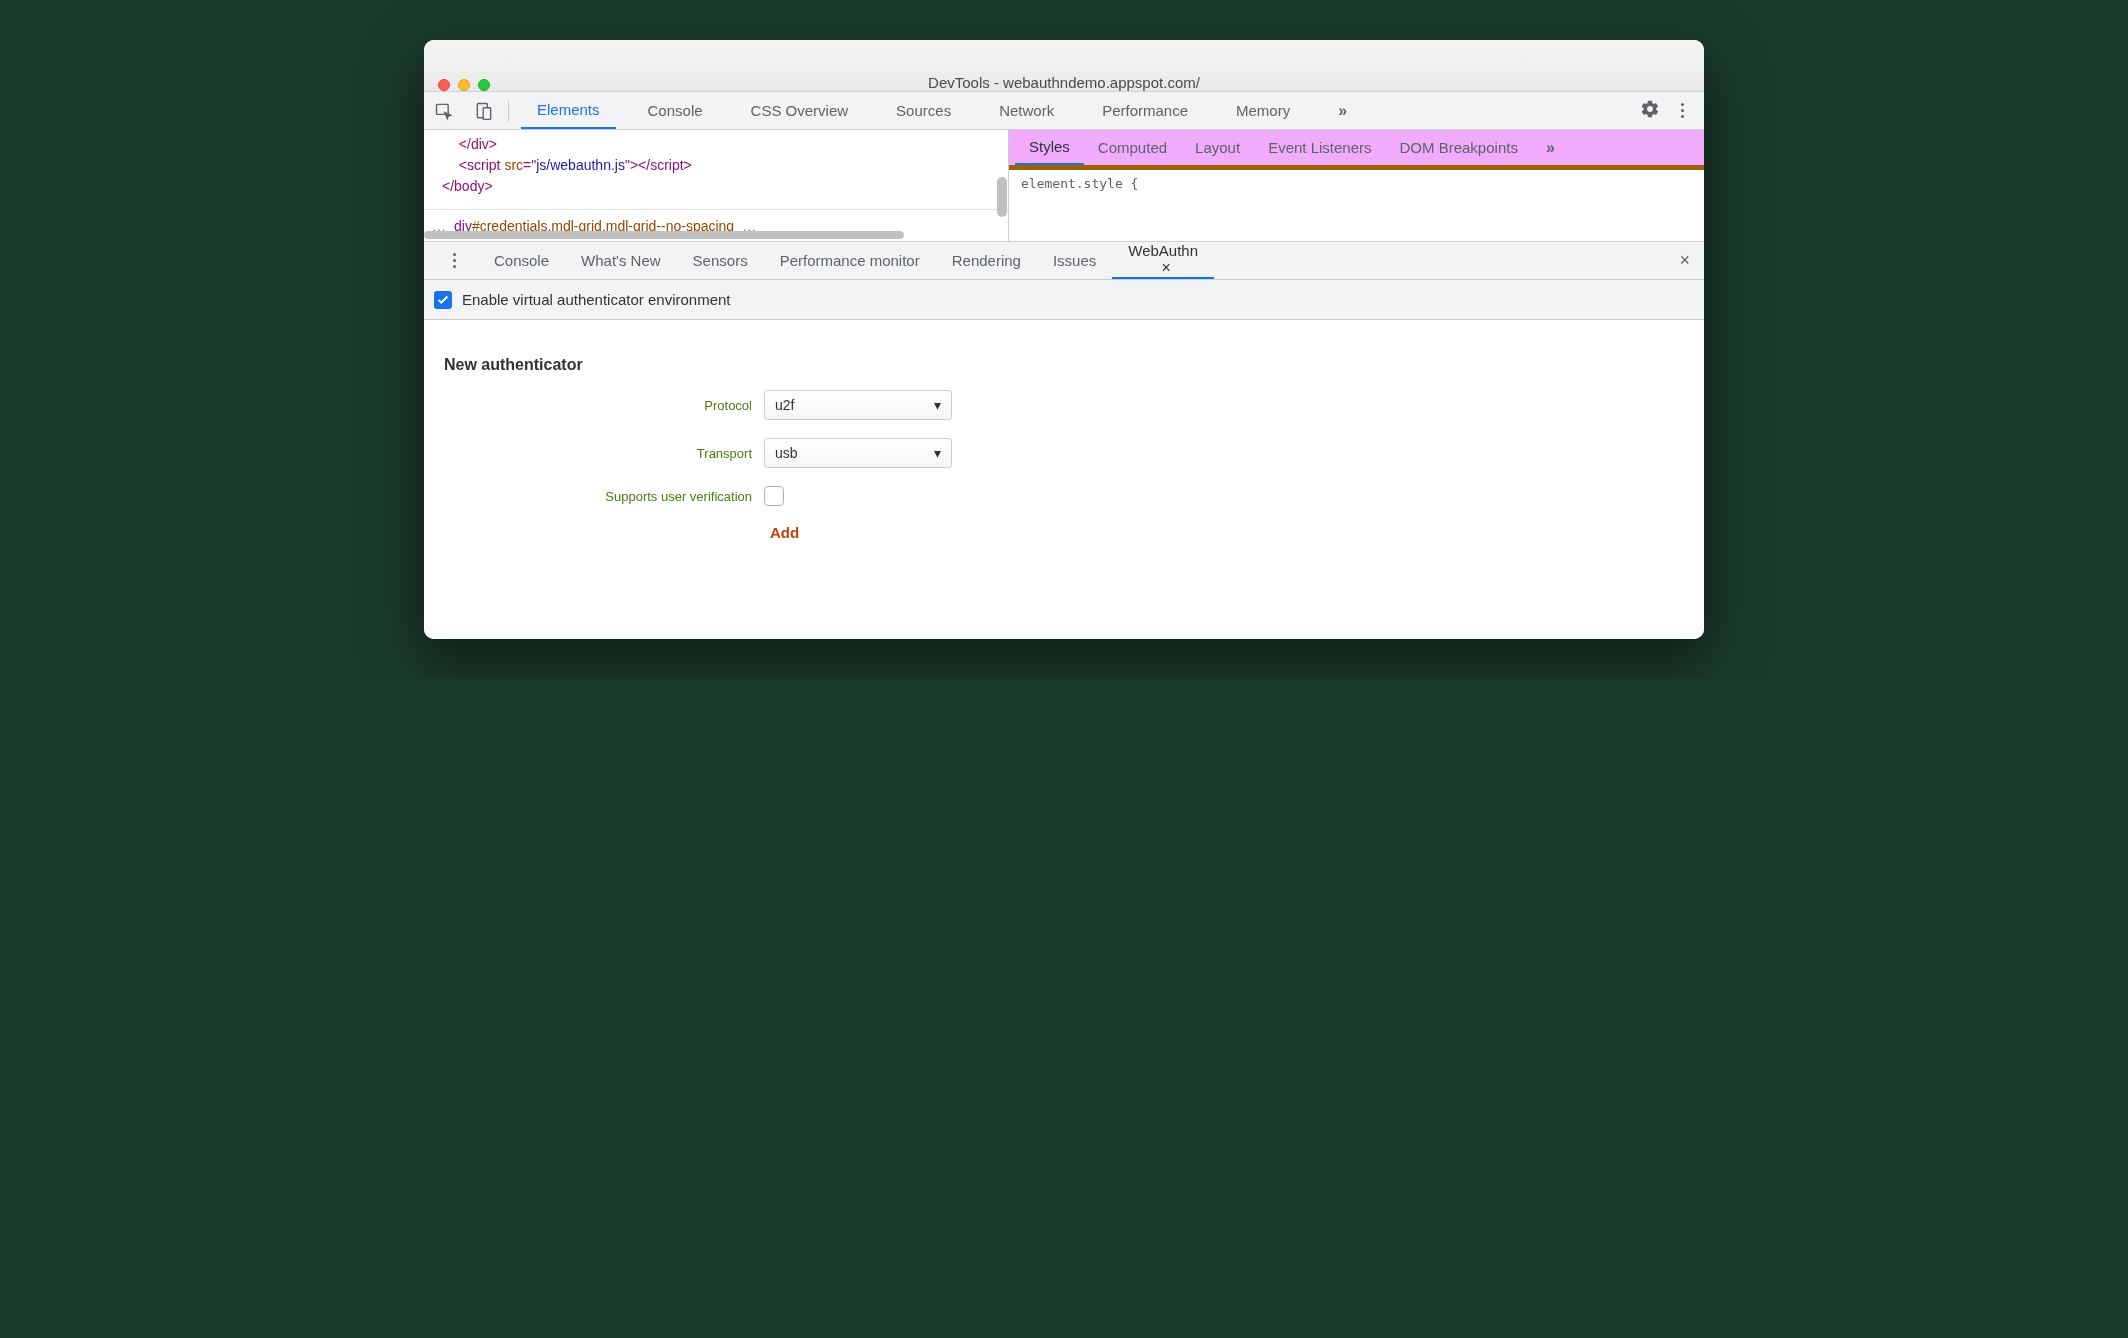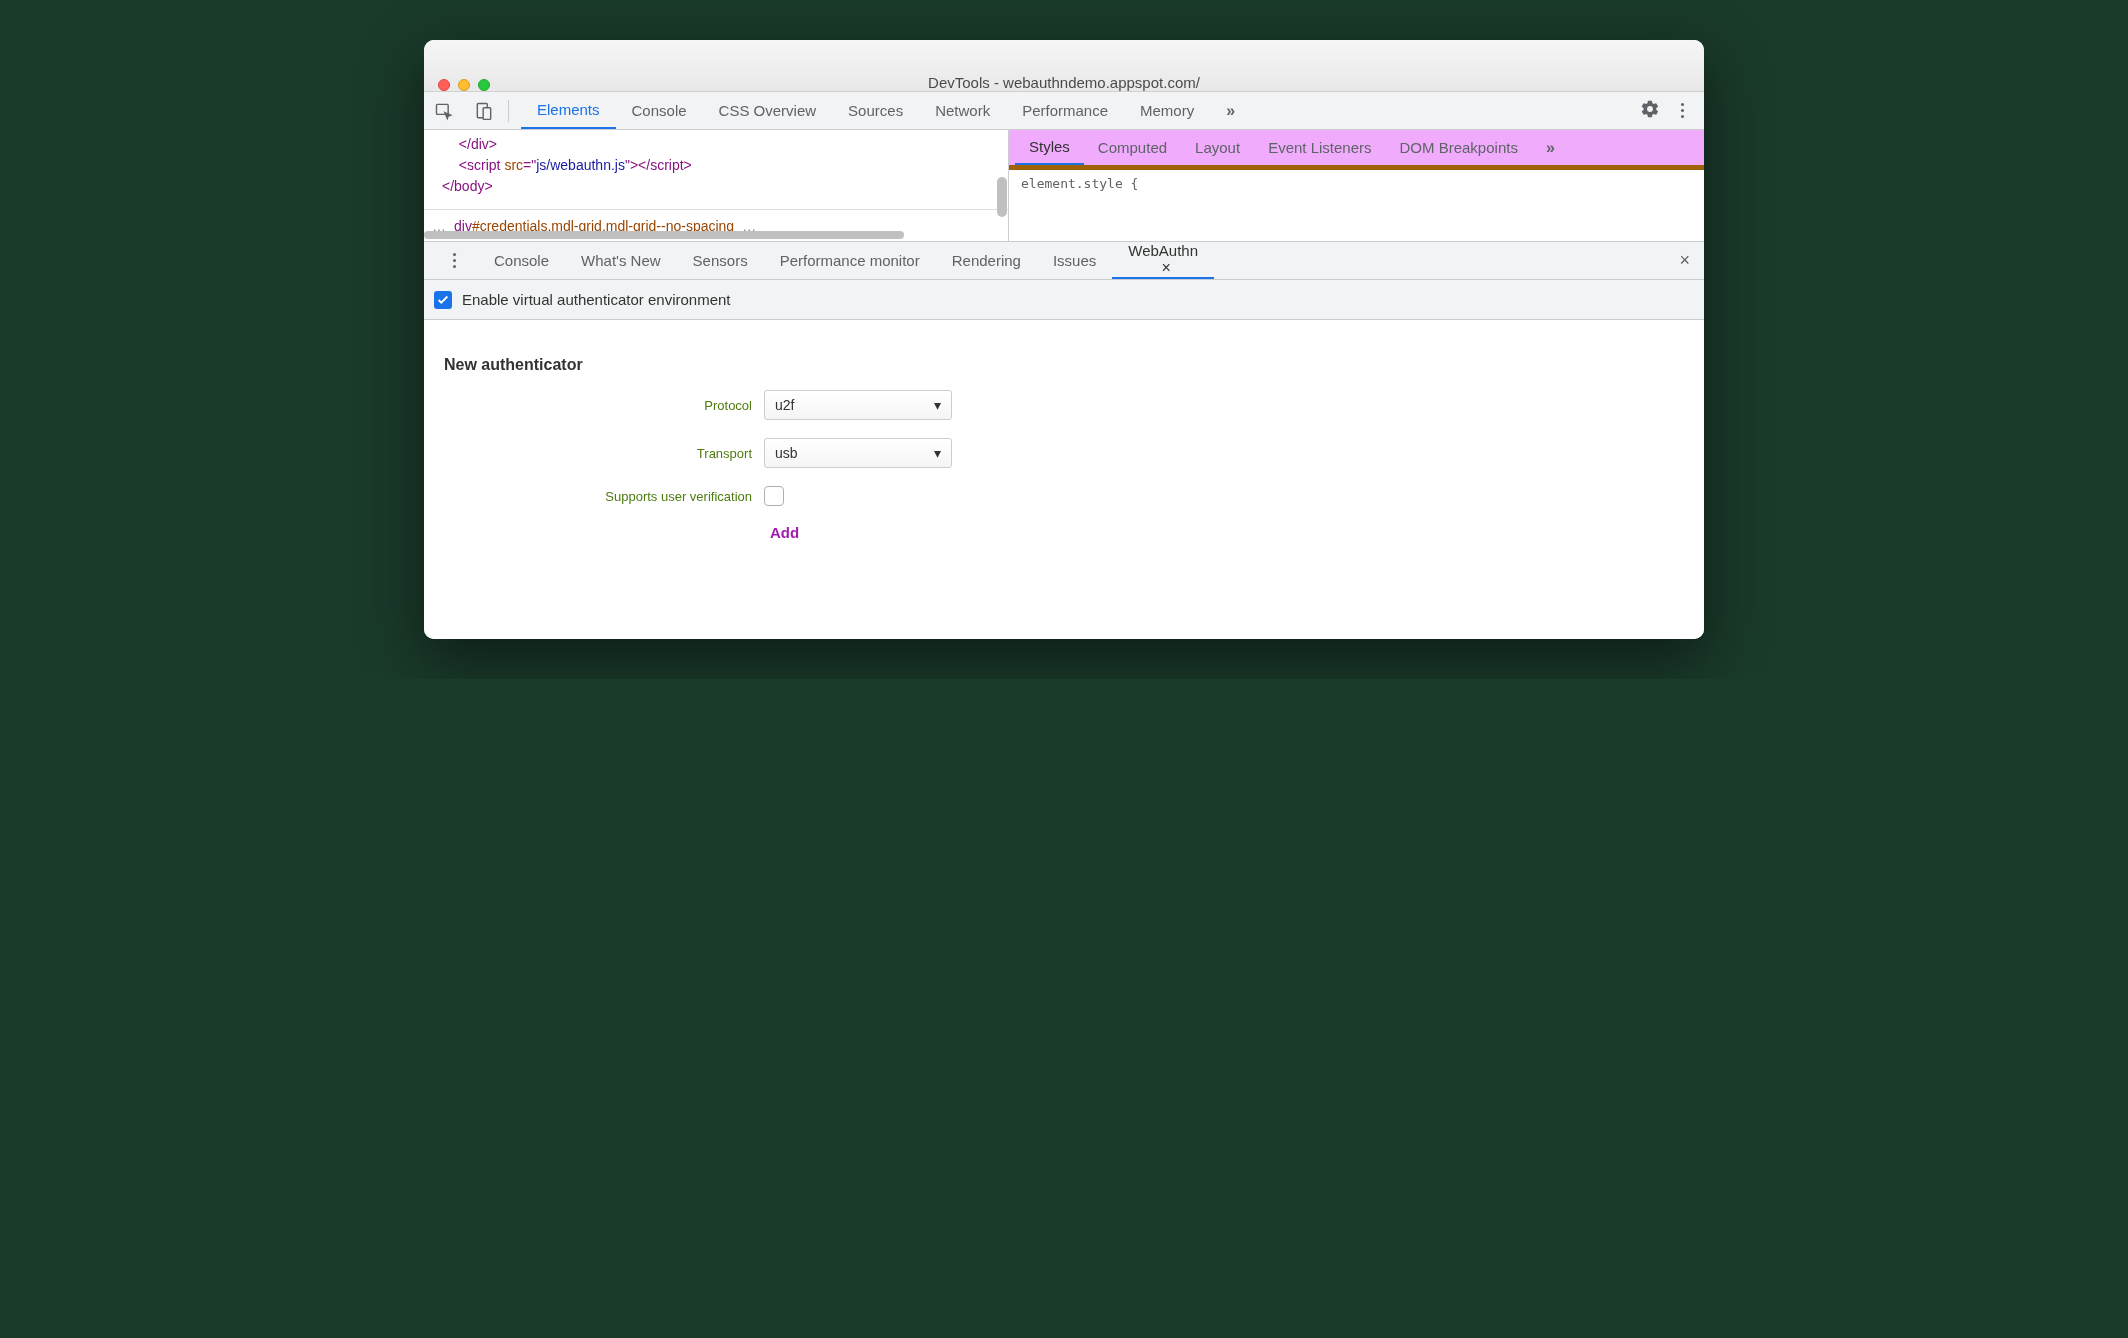--- a/index.html
+++ b/index.html
@@ -8,21 +8,21 @@
 .titlebar { height: 52px; background: linear-gradient(#f6f6f6,#e8e8e8); border-bottom: 1px solid #d0d0d0; display: flex; align-items: flex-end; position: relative; }
 .traffic { display: flex; gap: 8px; padding-left: 14px; }
 .dot { width: 12px; height: 12px; border-radius: 50%; }
 .red { background: #ff5f57; border: 0.5px solid #e0443e; }
 .yellow { background: #febc2e; border: 0.5px solid #d89d22; }
 .green { background: #28c840; border: 0.5px solid #1aab29; }
 .title { position: absolute; left: 0; right: 0; text-align: center; font-size: 15px; color: #4a4a4a; font-weight: 400; }
 .main-toolbar { height: 38px; background: #f1f3f4; border-bottom: 1px solid #cacdd1; display: flex; align-items: center; }
 .select-tool { padding: 0 10px; display:flex; align-items:center; }
 .icon { width: 20px; height: 20px; color: #5f6368; }
-.main-tabs { display: flex; align-items: center; gap: 0; height: 100%; margin-left: 8px; }
+.main-tabs { display: flex; align-items: center; gap: 16px; height: 100%; margin-left: 8px; }
 .main-tab { padding: 0 16px; height: 100%; display: flex; align-items: center; font-size: 15px; color: #5f6368; cursor: pointer; }
 .main-tab.active { color: #1a73e8; border-bottom: 2px solid #1a73e8; }
 .right-tools { margin-left: auto; display: flex; align-items: center; gap: 14px; padding-right: 14px; }
 .panel-row { display: flex; border-bottom: 1px solid #cacdd1; }
 .code-panel { width: 585px; border-right: 1px solid #cacdd1; background: #fff; position: relative; }
 .code-lines { font-family: Menlo, Consolas, monospace; font-size: 14px; line-height: 21px; padding: 4px 0 12px 18px; color: #222; white-space: pre; }
 .tag { color: #881280; }
 .attr { color: #994500; }
 .str { color: #1a1aa6; }
 .breadcrumb-bar { height: 32px; border-top: 1px solid #e0e0e0; display: flex; align-items: center; padding: 0 8px; font-size: 14px; gap: 8px; background:#fff; }
@@ -45,21 +45,21 @@
 .webauthn { background: #fff; }
 .enable-row { height: 40px; background: #f1f3f4; border-bottom: 1px solid #cacdd1; display: flex; align-items: center; padding-left: 10px; gap: 10px; font-size: 15px; color: #333; }
 .checkbox { width: 18px; height: 18px; background: #1a73e8; border-radius: 3px; display: flex; align-items: center; justify-content: center; }
 .checkbox svg { width: 14px; height: 14px; }
 .form-area { padding: 36px 20px 80px 20px; }
 .form-title { font-size: 16px; font-weight: 700; color: #333; margin-bottom: 16px; }
 .form-row { display: flex; align-items: center; margin-bottom: 18px; }
 .form-label { width: 320px; text-align: right; padding-right: 12px; font-size: 13px; color: #4d7c0f; }
 .select { width: 188px; height: 30px; border: 1px solid #cacdd1; border-radius: 3px; background: linear-gradient(#fff,#f5f5f5); padding: 0 10px; display: flex; align-items: center; justify-content: space-between; font-size: 14px; color: #333; }
 .chk { width: 20px; height: 20px; border: 1px solid #b0b0b0; border-radius: 4px; background: #fff; }
-.add-link { color: #a21caf; font-size: 15px; cursor: pointer; font-weight:600; margin-left: 6px;}
+.add-link { color: #c2410c; font-size: 15px; cursor: pointer; font-weight:600; margin-left: 6px;}
 .scrollbar-track { position: absolute; right: 1px; top: 0; bottom: 0; width: 10px; }
 .scrollbar-thumb { position: absolute; bottom: 24px; right: 0; width: 10px; height: 40px; background: #c0c0c0; border-radius: 5px; }
 .hz-track { position: absolute; bottom: 2px; left: 0; right: 14px; }
 .hz-thumb { position: absolute; left: 0; bottom: 0; height: 8px; width: 480px; background: #c0c0c0; border-radius: 4px; }
 .chev { font-size: 16px; font-weight: 700; color: #5f6368;}
 .tiny-tri { font-size:10px; color:#333;}
 .plus { font-size: 18px; font-weight: 300;}
 .box-icon { width:16px; height:16px; border:1.5px solid #5f6368; display:inline-flex; align-items:center; justify-content:center; font-size:10px;}
 .kebab { width:16px; display:flex; flex-direction:column; gap:3px; align-items:center;}
 .kebab span{width:3px;height:3px;background:#5f6368;border-radius:50%;}

